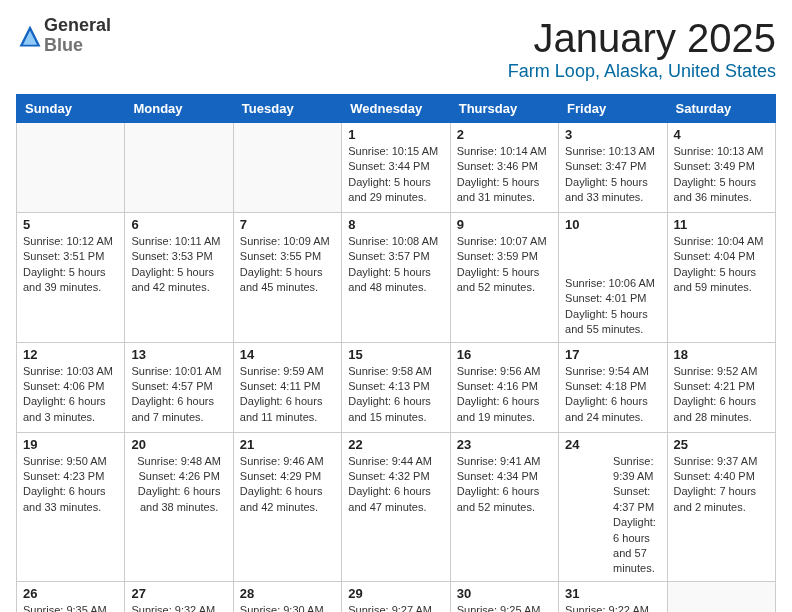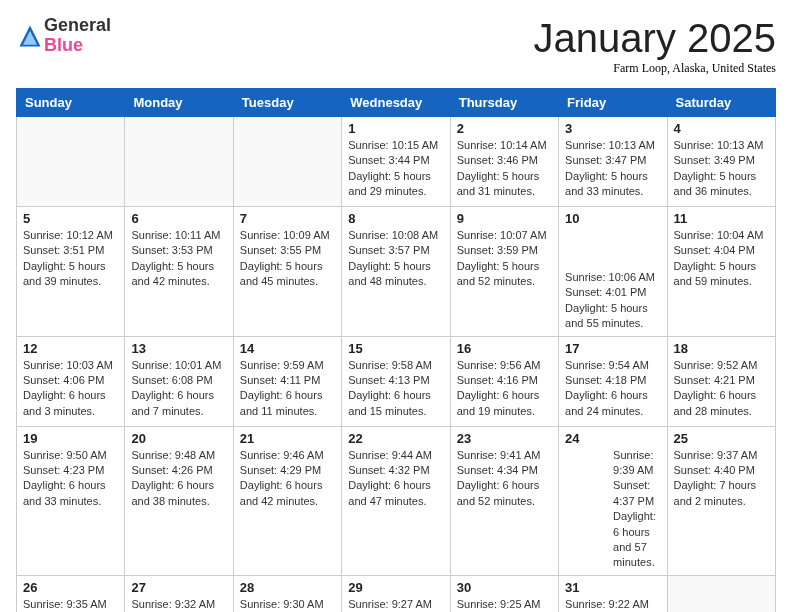--- a/index.html
+++ b/index.html
@@ -19,37 +19,36 @@
     .logo {
       display: flex;
       align-items: center;
     }
     .logo-text {
       font-size: 18px;
       font-weight: bold;
       line-height: 1.1;
     }
     .logo-general { color: #333; }
-    .logo-blue { color: #ec4899; }
+    .logo-blue { color: #737373; }
     .logo-icon {
       width: 28px;
       height: 28px;
     }
     .title-block {
       text-align: right;
     }
     .calendar-title {
       font-size: 40px;
       color: #222;
       font-weight: normal;
     }
     .calendar-subtitle {
-      font-size: 12px;
-      color: #000000;
-      font-family: Liberation Serif, serif;
+      font-size: 18px;
+      color: #0369a1;
     }
     .calendar {
       width: 100%;
       border-collapse: collapse;
       border: 1px solid #c2410c;
     }
     .calendar th {
       background: #1565c0;
       color: #fff;
       font-size: 13px;
@@ -207,21 +206,21 @@
         <td>
           <div class="day-number">12</div>
           <div class="day-info" style="white-space: pre-line;">Sunrise: 10:03 AM
 Sunset: 4:06 PM
 Daylight: 6 hours
 and 3 minutes.</div>
         </td>
         <td>
           <div class="day-number">13</div>
           <div class="day-info" style="white-space: pre-line;">Sunrise: 10:01 AM
-Sunset: 6:08 PM
+Sunset: 4:57 PM
 Daylight: 6 hours
 and 7 minutes.</div>
         </td>
         <td>
           <div class="day-number">14</div>
           <div class="day-info" style="white-space: pre-line;">Sunrise: 9:59 AM
 Sunset: 4:11 PM
 Daylight: 6 hours
 and 11 minutes.</div>
         </td>
@@ -257,21 +256,21 @@
       <tr class="week-row">
         <td>
           <div class="day-number">19</div>
           <div class="day-info" style="white-space: pre-line;">Sunrise: 9:50 AM
 Sunset: 4:23 PM
 Daylight: 6 hours
 and 33 minutes.</div>
         </td>
         <td>
           <div class="day-number">20</div>
-          <div class="day-info" style="white-space: pre-line;">Sunrise: 9:48 AM
+          <div class="day-info" style="white-space: pre-line; text-align: center;">Sunrise: 9:48 AM
 Sunset: 4:26 PM
 Daylight: 6 hours
 and 38 minutes.</div>
         </td>
         <td>
           <div class="day-number">21</div>
           <div class="day-info" style="white-space: pre-line;">Sunrise: 9:46 AM
 Sunset: 4:29 PM
 Daylight: 6 hours
 and 42 minutes.</div>

